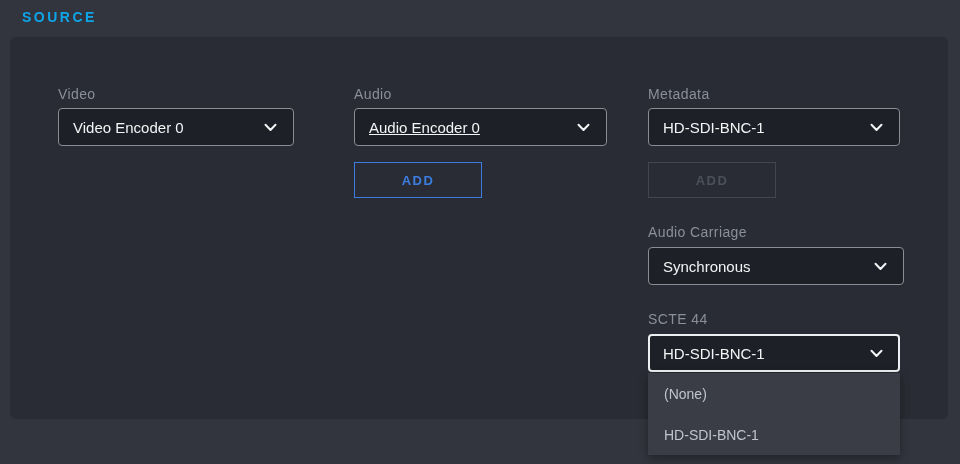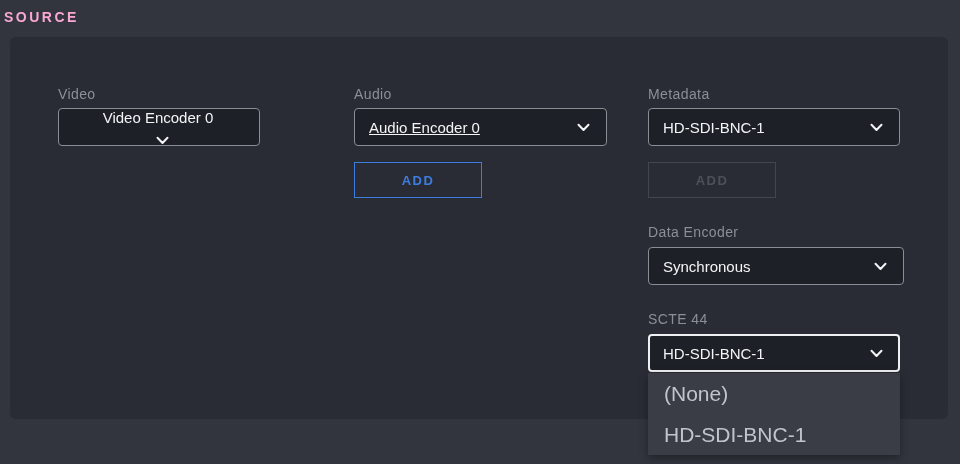--- a/index.html
+++ b/index.html
@@ -7,25 +7,25 @@
   body {
     font-family: "Liberation Sans", sans-serif;
     background: #32353e;
     overflow: hidden;
     position: relative;
   }
   .page { position: relative; width: 960px; height: 464px; }
 
   .source-header {
     position: absolute;
-    left: 4px; top: 9px;
+    left: 22px; top: 9px;
     font-size: 14px;
     font-weight: 700;
     letter-spacing: 2.5px;
-    color: #f9a8d4;
+    color: #0ea5e9;
   }
 
   .panel {
     position: absolute;
     left: 10px; top: 37px;
     width: 938px; height: 382px;
     background: #292c34;
     border-radius: 6px;
   }
 
@@ -84,28 +84,28 @@
     width: 252px; height: 82px;
     background: #3a3d46;
     box-shadow: 0 3px 8px rgba(0,0,0,0.35);
     z-index: 5;
   }
   .dropdown-option {
     height: 41px;
     display: flex;
     align-items: center;
     padding-left: 16px;
-    font-size: 21px;
+    font-size: 14px;
     color: #c0c4cd;
     cursor: pointer;
   }
 
   
   #label-video    { left: 58px;  top: 86px;  }
-  #select-video   { left: 58px;  top: 108px; width: 202px; flex-direction: column; }
+  #select-video   { left: 58px;  top: 108px; width: 236px; }
   #label-audio    { left: 354px; top: 86px; text-align: center;  }
   #select-audio   { left: 354px; top: 108px; width: 253px; text-decoration: underline; }
   #btn-add-audio  { left: 354px; top: 162px; }
   #label-metadata { left: 648px; top: 86px;  }
   #select-metadata{ left: 648px; top: 108px; width: 252px; }
   #btn-add-metadata { left: 648px; top: 162px; }
   #label-datacarriage { left: 648px; top: 224px; }
   #select-datacarriage{ left: 648px; top: 247px; width: 256px; }
   #label-scte35   { left: 648px; top: 311px; }
   #select-scte35  { left: 648px; top: 334px; width: 252px; }
@@ -138,21 +138,21 @@
 
   <div class="field-label" id="label-metadata">Metadata</div>
   <div class="select" id="select-metadata">
     <span>HD-SDI-BNC-1</span>
     <svg class="chevron" viewBox="0 0 13 9">
       <path d="M1.5 1.8 L6.5 7 L11.5 1.8" stroke="#f2f4f6" stroke-width="2" fill="none" stroke-linecap="round" stroke-linejoin="round"></path>
     </svg>
   </div>
   <button class="add-btn disabled" id="btn-add-metadata" aria-disabled="true">ADD</button>
 
-  <div class="field-label" id="label-datacarriage">Data Encoder</div>
+  <div class="field-label" id="label-datacarriage">Audio Carriage</div>
   <div class="select" id="select-datacarriage">
     <span>Synchronous</span>
     <svg class="chevron" viewBox="0 0 13 9">
       <path d="M1.5 1.8 L6.5 7 L11.5 1.8" stroke="#f2f4f6" stroke-width="2" fill="none" stroke-linecap="round" stroke-linejoin="round"></path>
     </svg>
   </div>
 
   <div class="field-label" id="label-scte35">SCTE 44</div>
   <div class="select focused" id="select-scte35">
     <span>HD-SDI-BNC-1</span>

